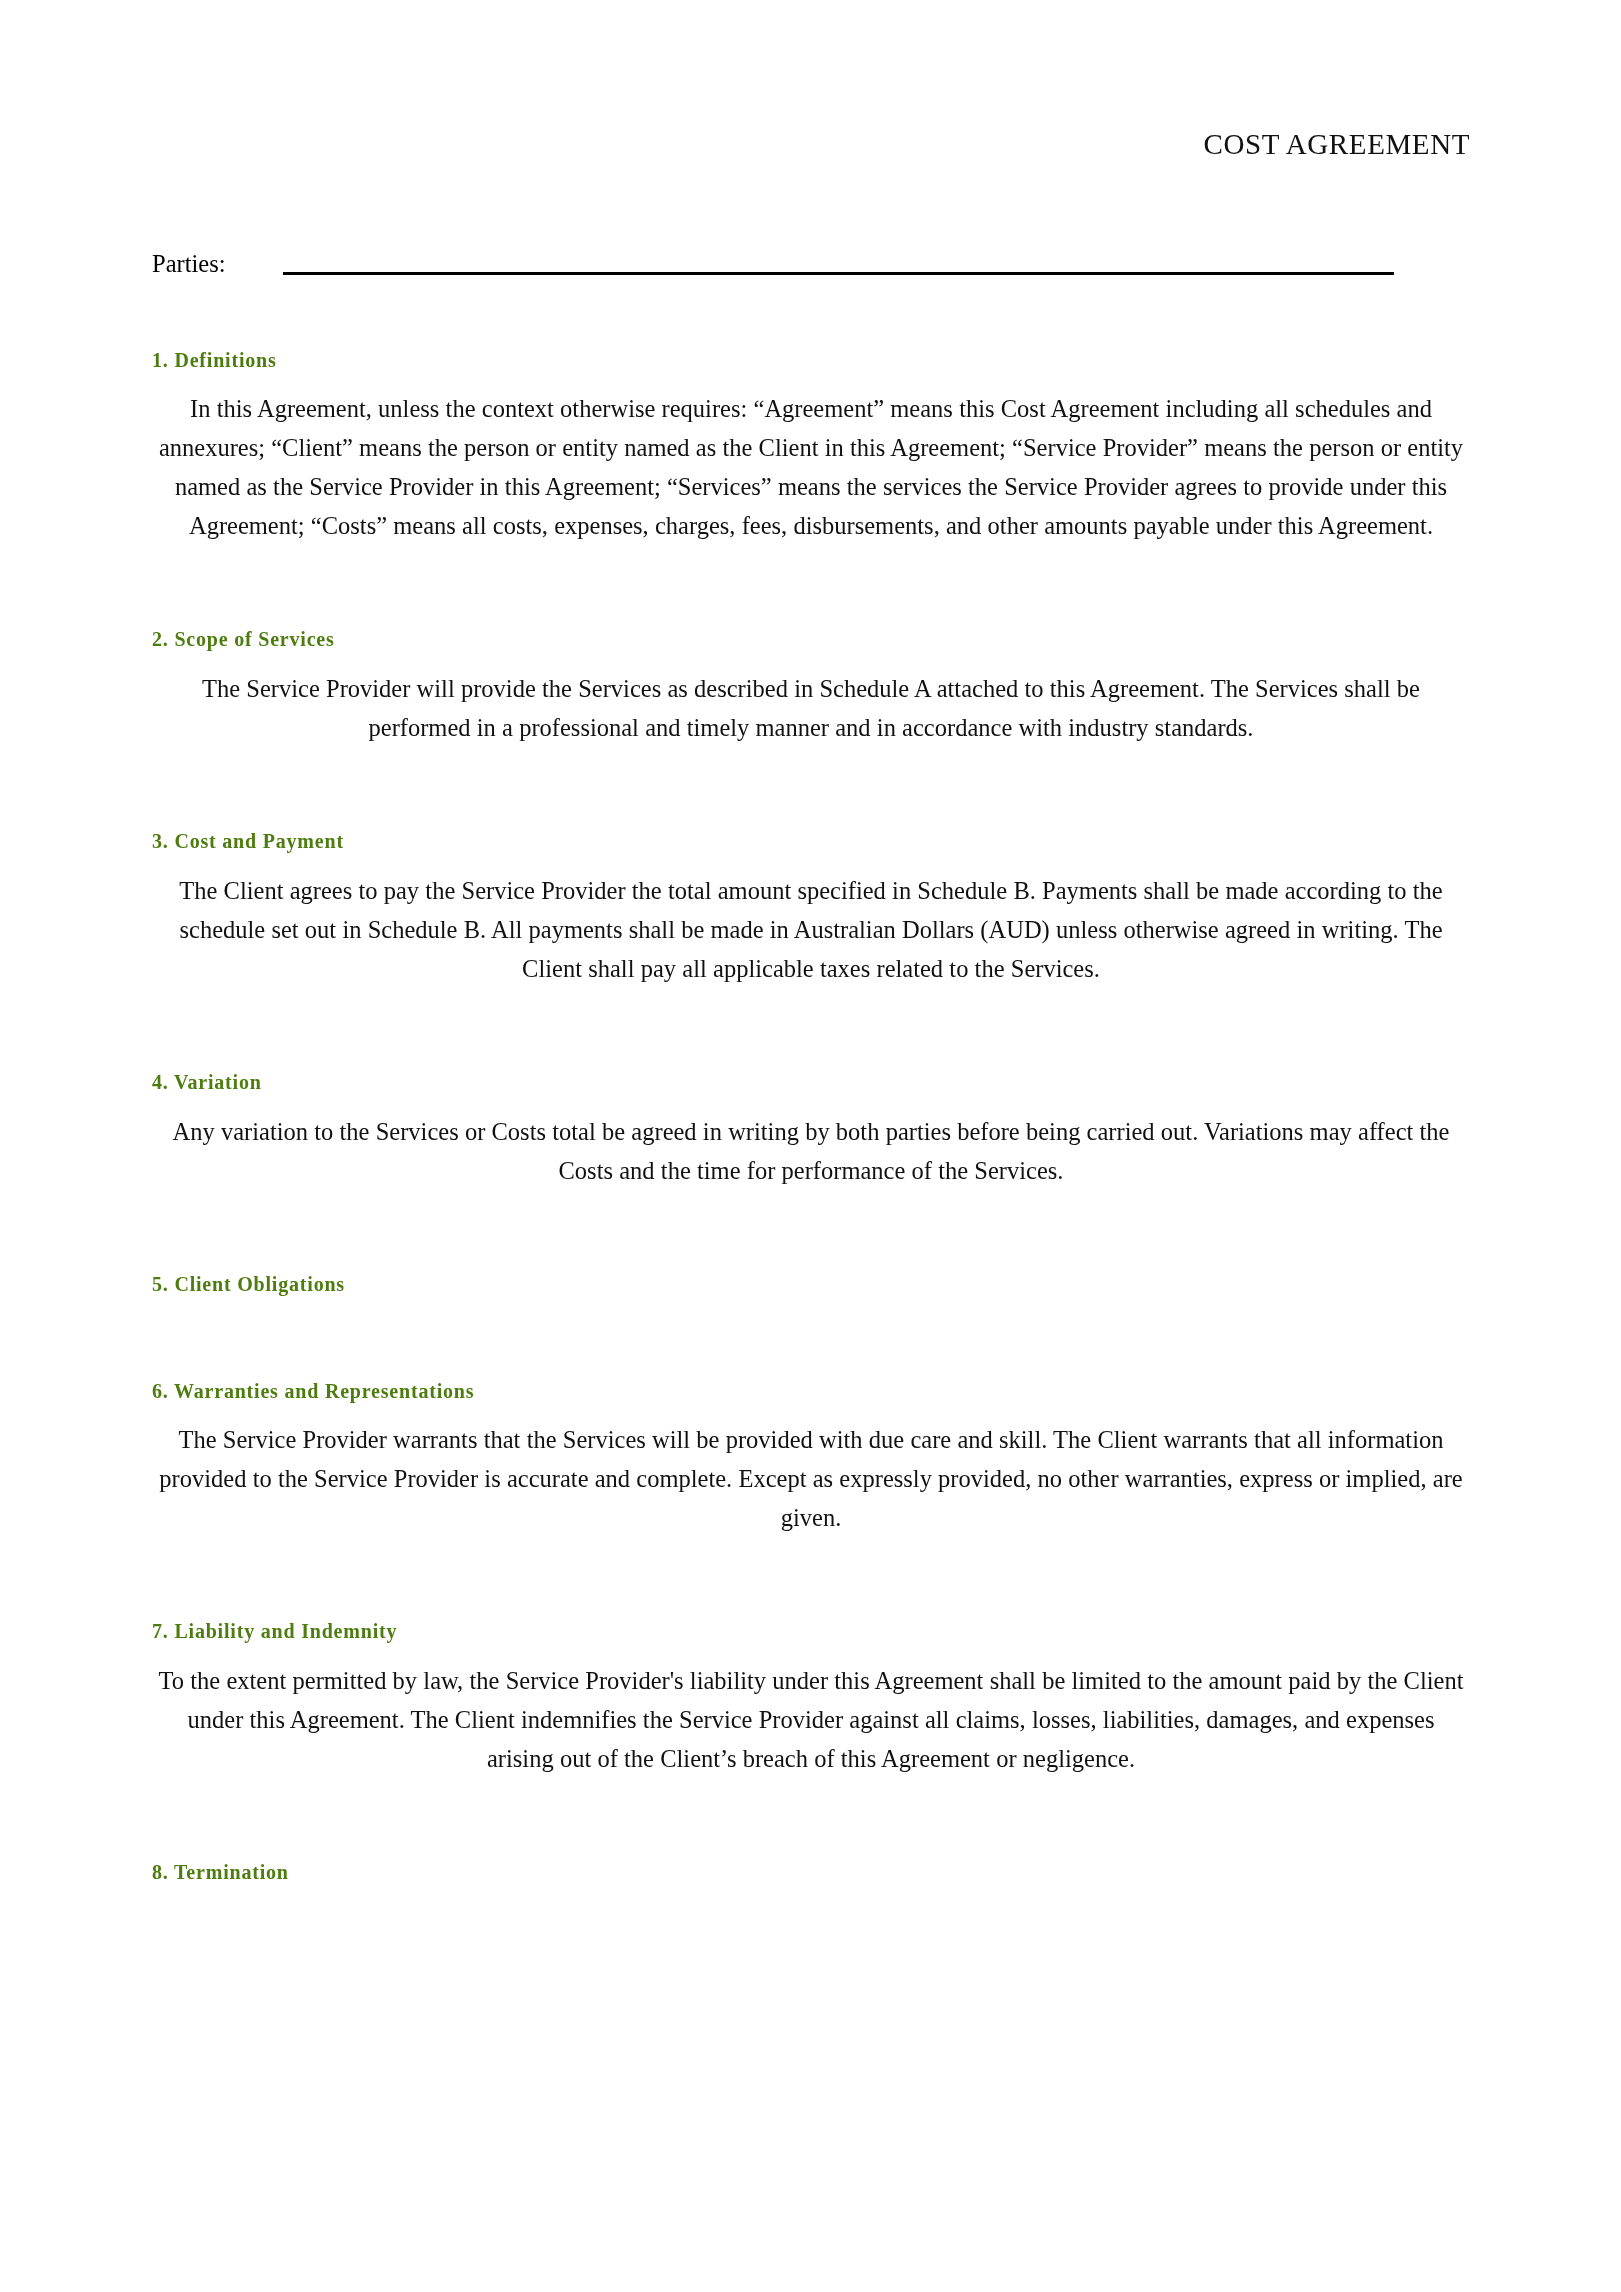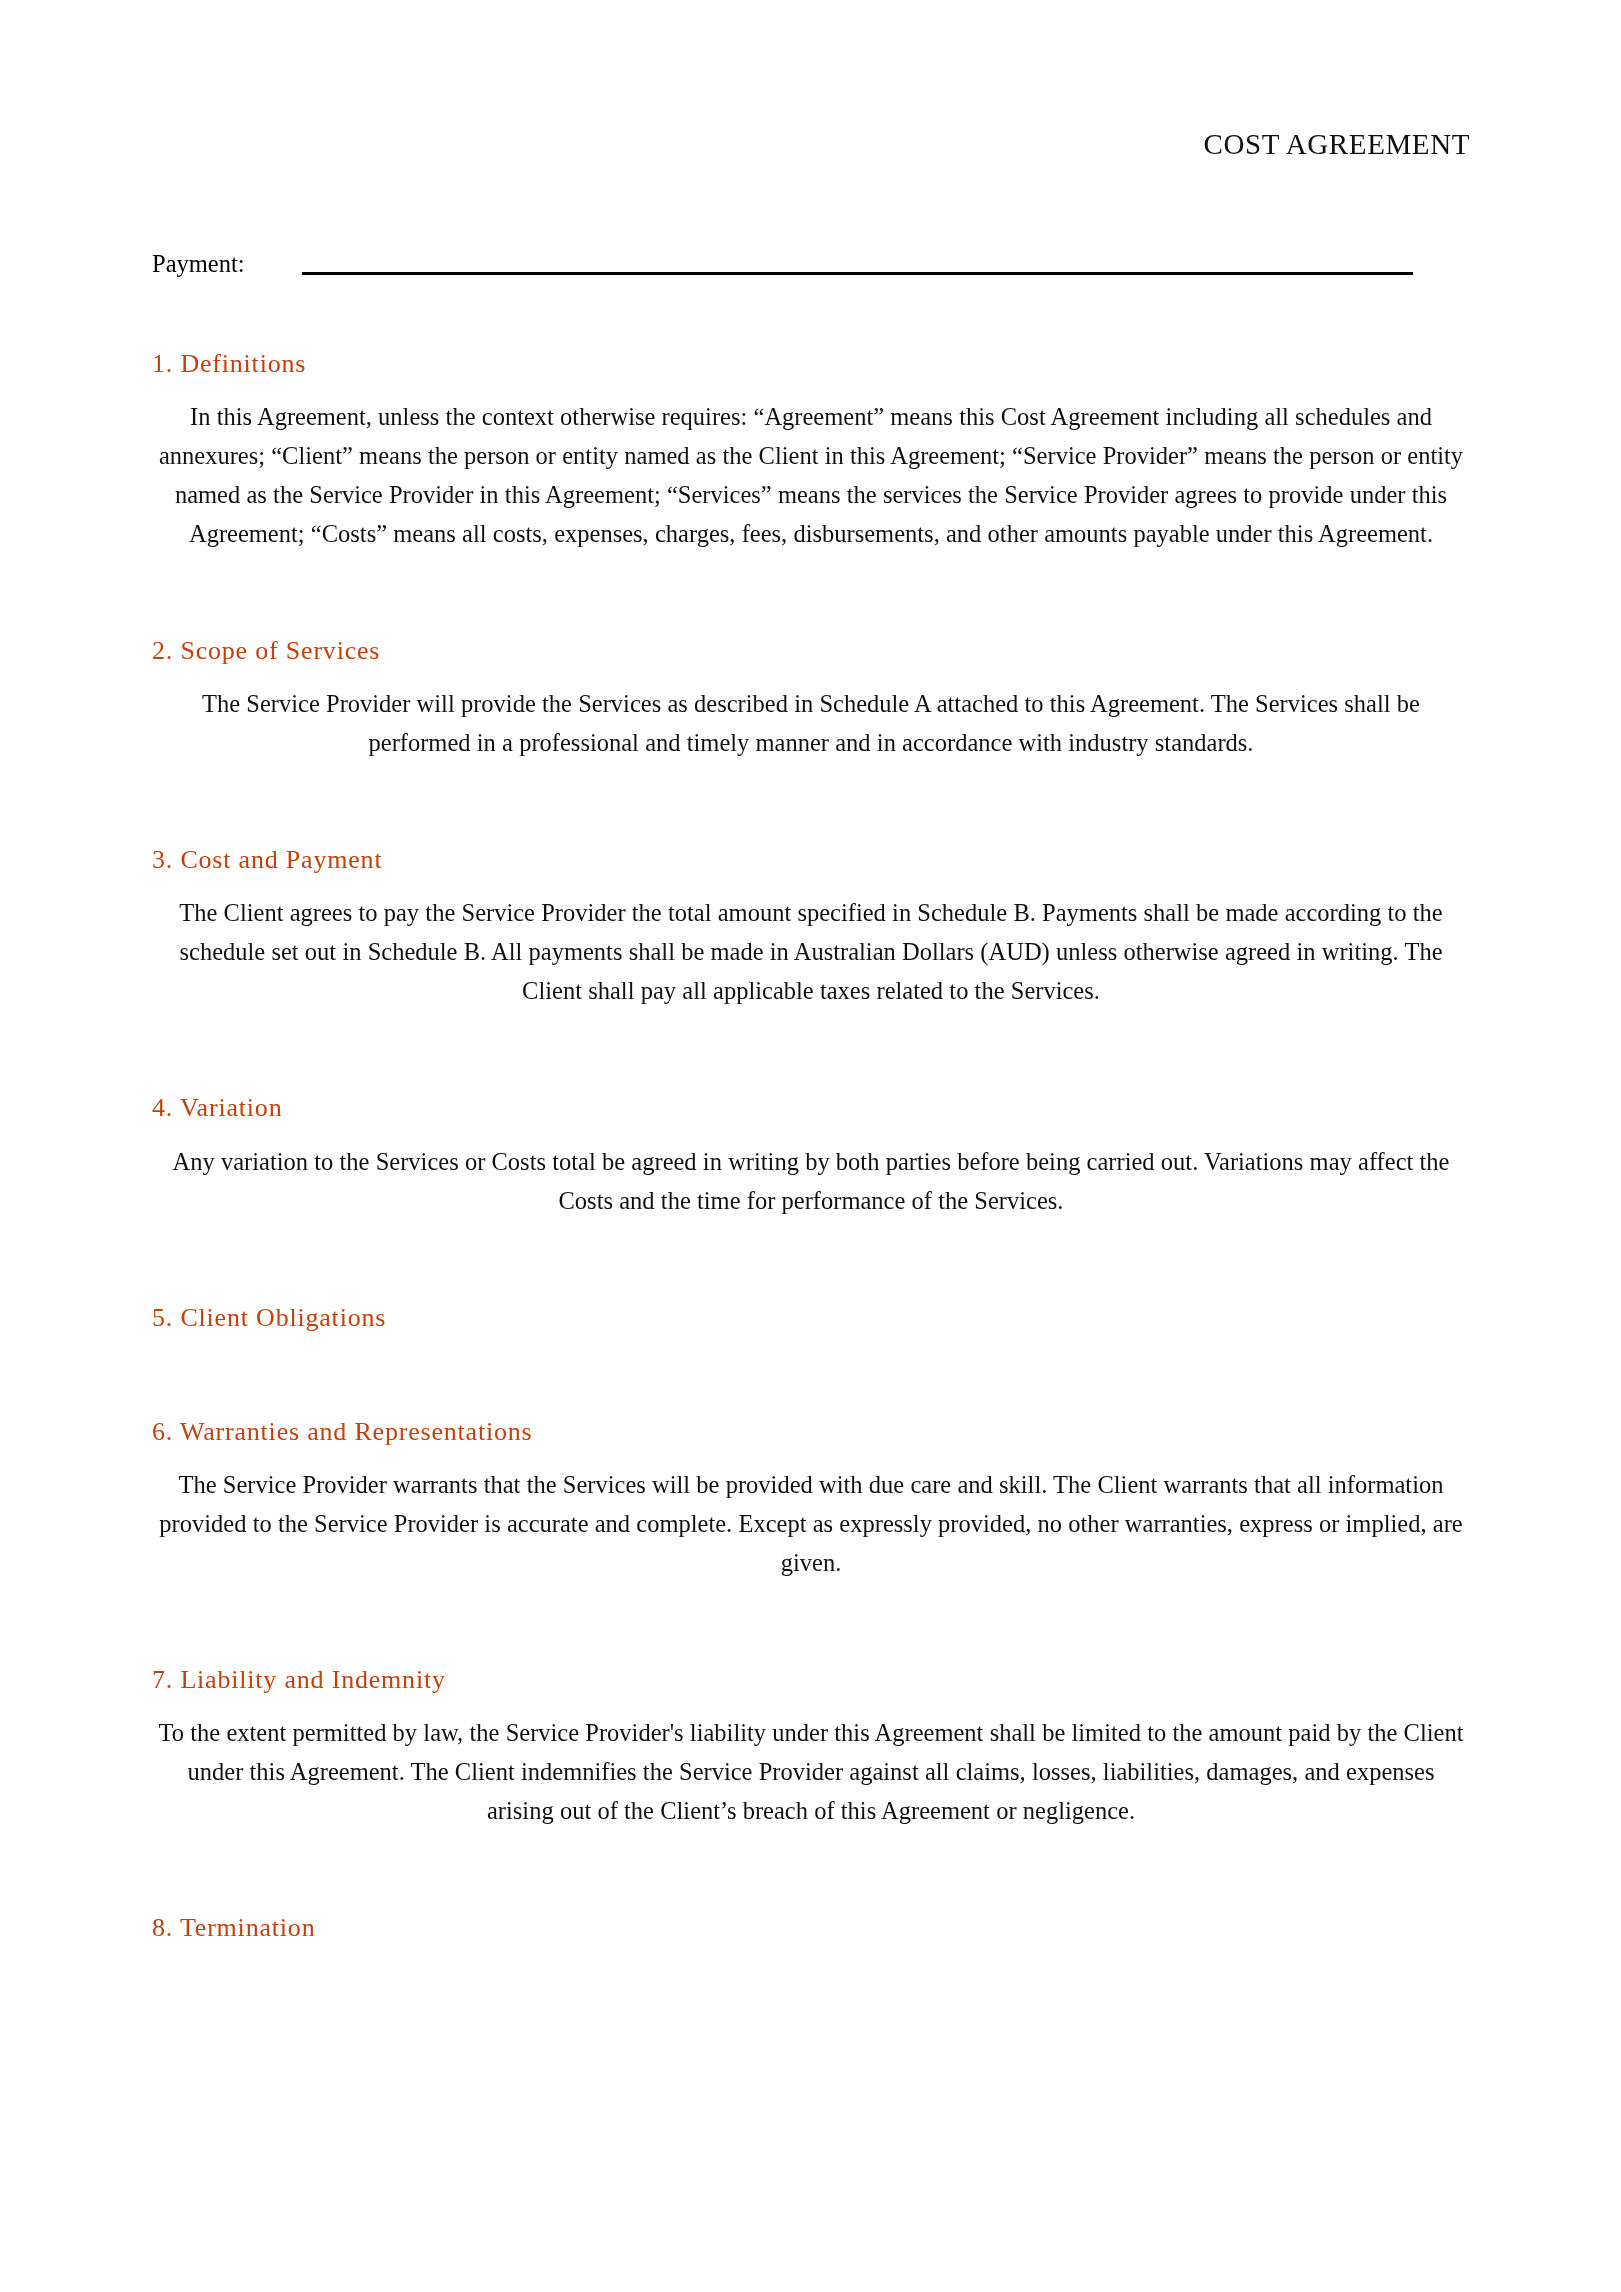--- a/index.html
+++ b/index.html
@@ -61,46 +61,46 @@
   }
 
   
   .section {
     margin-top: 82px;
   }
   .section:first-of-type {
     margin-top: 69px;
   }
   .section-heading {
-    font-size: 26px;
-    font-weight: normal;
+    font-size: 20px;
+    font-weight: bold;
     letter-spacing: 0.8px;
     margin: 0 0 16.7px 0;
     line-height: 1.25;
-    color: #c2410c;
+    color: #4d7c0f;
   }
   .section-body {
     font-size: 24.5px;
     line-height: 39px;
     margin: 0;
     text-align: center;
     color: #111;
     word-spacing: 0.1px;
   }
 </style>
 </head>
 <body>
 
 <div class="page">
   <div class="doc-body">
 
     <h1 class="doc-title">COST AGREEMENT</h1>
 
     <div class="parties-row">
-      <span class="parties-label">Payment:</span>
+      <span class="parties-label">Parties:</span>
       <span class="parties-rule"></span>
     </div>
 
     <div id="sections-container">
         <div class="section">
           <h2 class="section-heading">1. Definitions</h2>
           <p class="section-body">In this Agreement, unless the context otherwise requires: “Agreement” means this Cost Agreement including all schedules and annexures; “Client” means the person or entity named as the Client in this Agreement; “Service Provider” means the person or entity named as the Service Provider in this Agreement; “Services” means the services the Service Provider agrees to provide under this Agreement; “Costs” means all costs, expenses, charges, fees, disbursements, and other amounts payable under this Agreement.</p>
         </div>
         <div class="section">
           <h2 class="section-heading">2. Scope of Services</h2>

